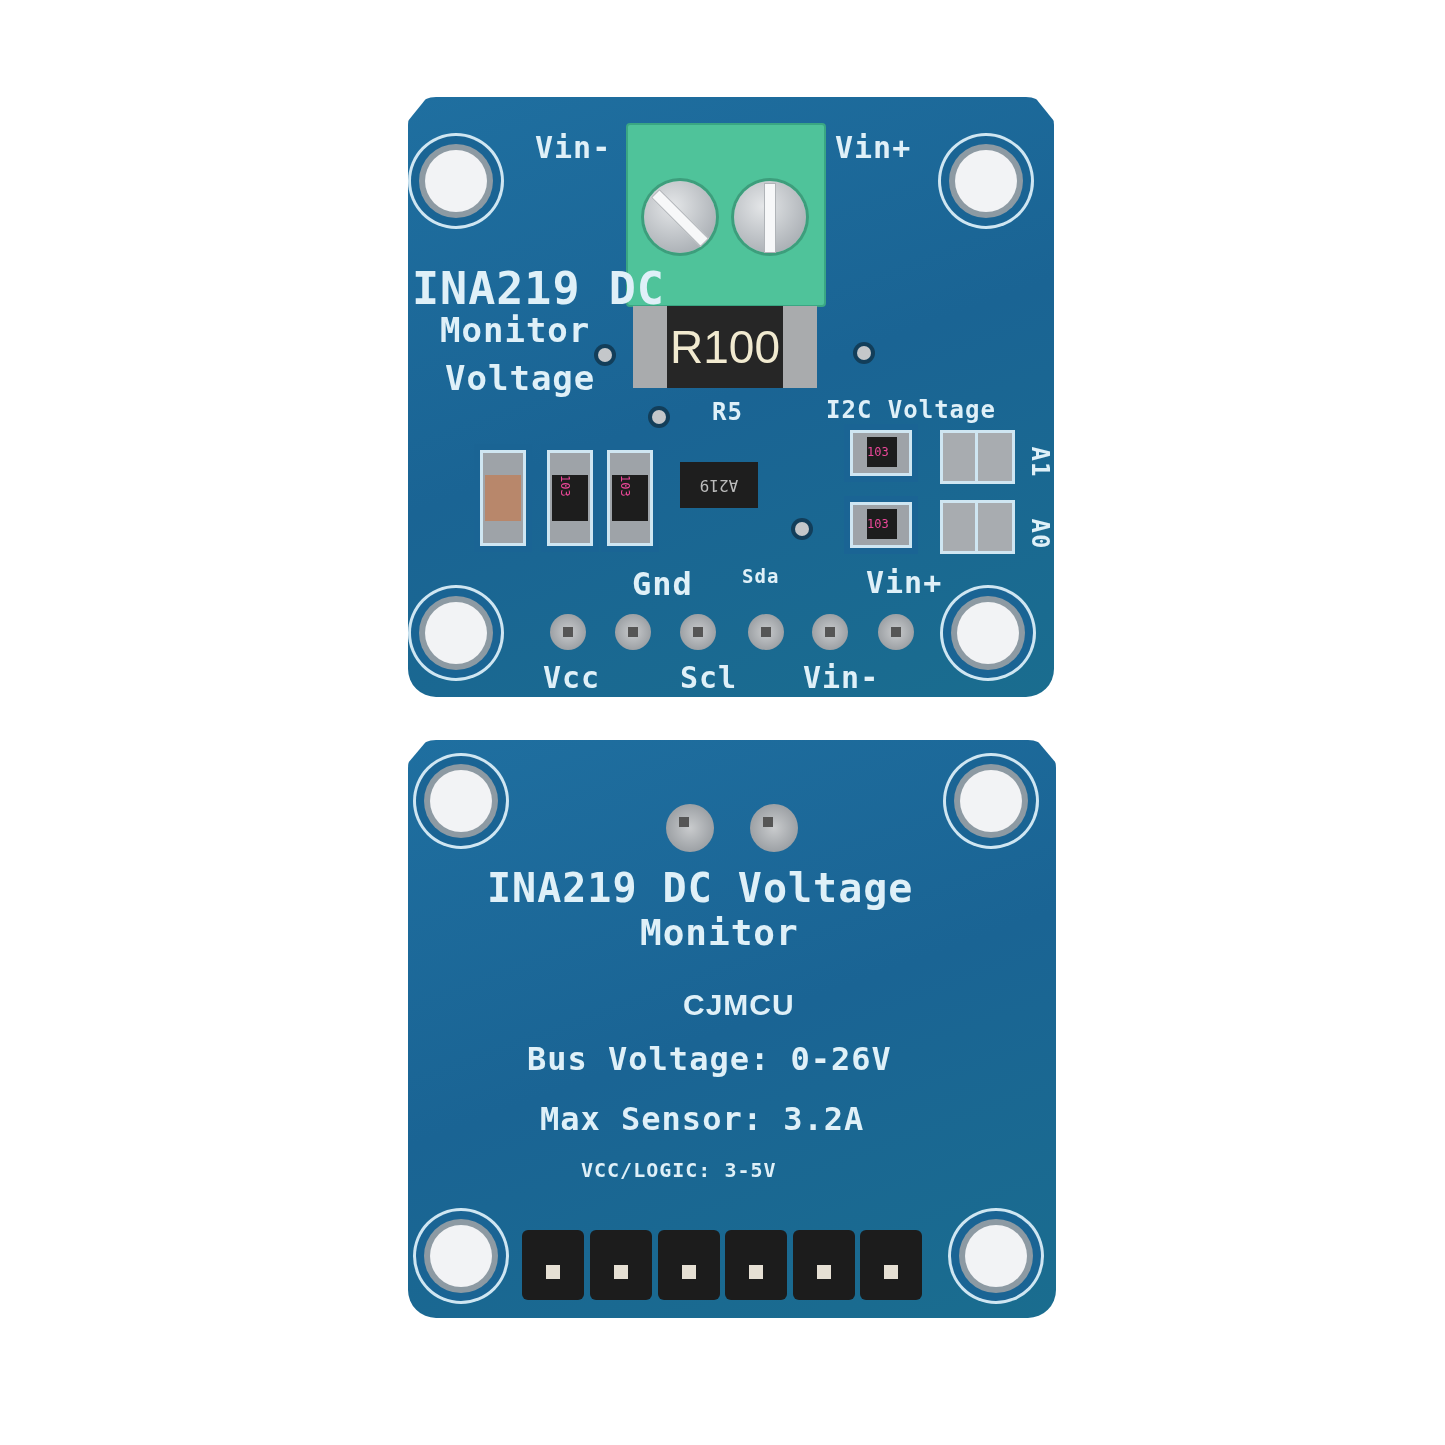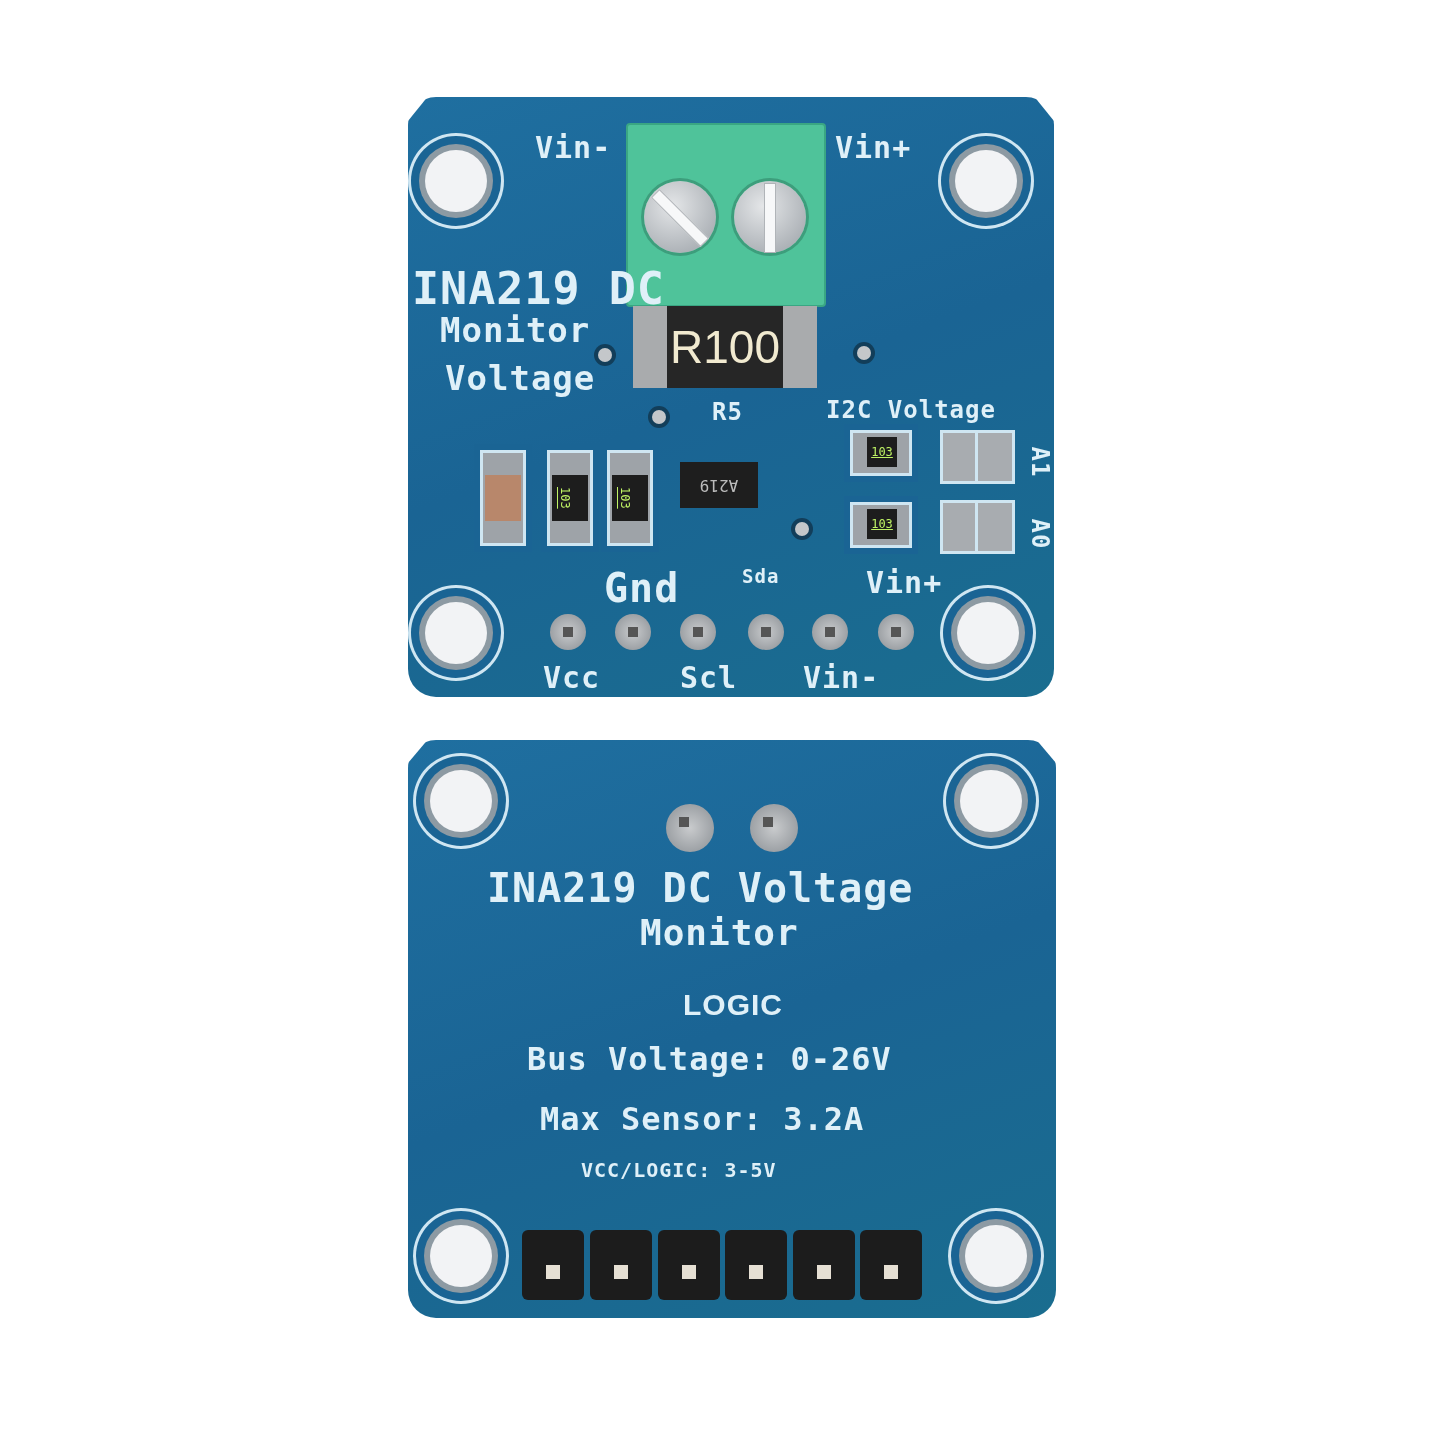--- a/index.html
+++ b/index.html
@@ -8,21 +8,21 @@
   .pcb.top{left:408px;top:97px;width:646px;height:600px;clip-path:polygon(0 4%,3% 0,97% 0,100% 4%,100% 100%,0 100%);}
   .pcb.bot{left:408px;top:740px;width:648px;height:578px;clip-path:polygon(0 4%,3% 0,97% 0,100% 4%,100% 100%,0 100%);}
   .silk{position:absolute;color:#dff0f8;font-weight:bold;white-space:nowrap;letter-spacing:1px;}
   .hole{position:absolute;width:62px;height:62px;border-radius:50%;background:#f2f3f5;box-shadow:0 0 0 6px #8d9aa3,0 0 0 14px #1a6494,0 0 0 17px #cfe6f2;}
   .term{position:absolute;left:626px;top:123px;width:196px;height:180px;background:#4fc39a;border:2px solid #3aa683;border-radius:4px;}
   .screw{position:absolute;top:56px;width:72px;height:72px;border-radius:50%;background:radial-gradient(circle at 40% 35%,#e4e6e8,#9aa0a6);box-shadow:0 0 0 3px #3d9e7c;}
   .screw::after{content:"";position:absolute;left:30px;top:2px;width:10px;height:68px;background:#f7f8f9;border:1px solid #b0b4b8;}
   .screw.a::after{transform:rotate(-45deg);}
   .shunt{position:absolute;left:633px;top:306px;width:184px;height:82px;background:#262626;border-left:34px solid #a9abad;border-right:34px solid #a9abad;box-sizing:border-box;color:#f1ead0;font-size:46px;line-height:82px;text-align:center;font-family:"Liberation Sans",sans-serif;}
   .smd{position:absolute;width:40px;height:90px;background:#9ea3a8;border:3px solid #cfe6f2;outline:6px solid #1a6494;}
-  .smd .body{position:absolute;left:2px;top:22px;width:36px;height:46px;background:#1d1d1d;color:#bef264;font-size:12px;text-align:center;line-height:46px;writing-mode:vertical-rl;text-decoration:underline;}
+  .smd .body{position:absolute;left:2px;top:22px;width:36px;height:46px;background:#1d1d1d;color:#ec4899;font-size:12px;line-height:46px;writing-mode:vertical-rl;}
   .smd.cap .body{background:#b8876b;}
   .ic{position:absolute;left:680px;top:462px;width:78px;height:46px;background:#1e1e1e;color:#bbb;font-size:16px;text-align:center;line-height:46px;transform:rotate(180deg);}
   .pad{position:absolute;width:34px;height:48px;background:#a8acb0;border:3px solid #cfe6f2;}
   .pin{position:absolute;width:36px;height:36px;border-radius:50%;background:radial-gradient(circle,#c9cbcd,#8a8f94);}
   .pin::after{content:"";position:absolute;left:13px;top:13px;width:10px;height:10px;background:#555;}
   .via{position:absolute;width:14px;height:14px;border-radius:50%;background:#c4c7ca;box-shadow:0 0 0 4px #123e5a;}
   .header{position:absolute;top:1230px;width:62px;height:70px;background:#1c1c1c;border-radius:6px;}
   .header::after{content:"";position:absolute;left:24px;top:35px;width:14px;height:14px;background:#e6e0d4;}
 </style>
 </head>
@@ -74,21 +74,21 @@
 <div class="pad" style="left:940px;top:500px"></div>
 <div class="pad" style="left:975px;top:500px"></div>
 <div class="silk" style="left:1025px;top:448px;font-size:24px;transform:rotate(90deg)">A1</div>
 <div class="silk" style="left:1025px;top:520px;font-size:24px;transform:rotate(90deg)">A0</div>
 
 <div class="via" style="left:598px;top:348px"></div>
 <div class="via" style="left:857px;top:346px"></div>
 <div class="via" style="left:652px;top:410px"></div>
 <div class="via" style="left:795px;top:522px"></div>
 
-<div class="silk" style="left:604px;top:565px;font-size:40px">Gnd</div>
+<div class="silk" style="left:632px;top:565px;font-size:32px">Gnd</div>
 <div class="silk" style="left:742px;top:565px;font-size:19px">Sda</div>
 <div class="silk" style="left:866px;top:565px;font-size:30px">Vin+</div>
 
 <div class="pin" style="left:550px;top:614px"></div>
 <div class="pin" style="left:615px;top:614px"></div>
 <div class="pin" style="left:680px;top:614px"></div>
 <div class="pin" style="left:748px;top:614px"></div>
 <div class="pin" style="left:812px;top:614px"></div>
 <div class="pin" style="left:878px;top:614px"></div>
 
@@ -100,21 +100,21 @@
 <div class="hole" style="left:430px;top:770px"></div>
 <div class="hole" style="left:960px;top:770px"></div>
 <div class="hole" style="left:430px;top:1225px"></div>
 <div class="hole" style="left:965px;top:1225px"></div>
 
 <div class="pin" style="left:666px;top:804px;width:48px;height:48px"></div>
 <div class="pin" style="left:750px;top:804px;width:48px;height:48px"></div>
 
 <div class="silk" style="left:487px;top:865px;font-size:40px">INA219 DC Voltage</div>
 <div class="silk" style="left:640px;top:912px;font-size:36px">Monitor</div>
-<div class="silk" style="left:683px;top:988px;font-size:30px;font-family:'Liberation Sans',sans-serif">LOGIC</div>
+<div class="silk" style="left:683px;top:988px;font-size:30px;font-family:'Liberation Sans',sans-serif">CJMCU</div>
 <div class="silk" style="left:527px;top:1040px;font-size:32px">Bus Voltage: 0-26V</div>
 <div class="silk" style="left:540px;top:1100px;font-size:32px">Max Sensor: 3.2A</div>
 <div class="silk" style="left:581px;top:1158px;font-size:20px">VCC/LOGIC: 3-5V</div>
 
 <div class="header" style="left:522px"></div>
 <div class="header" style="left:590px"></div>
 <div class="header" style="left:658px"></div>
 <div class="header" style="left:725px"></div>
 <div class="header" style="left:793px"></div>
 <div class="header" style="left:860px"></div>

